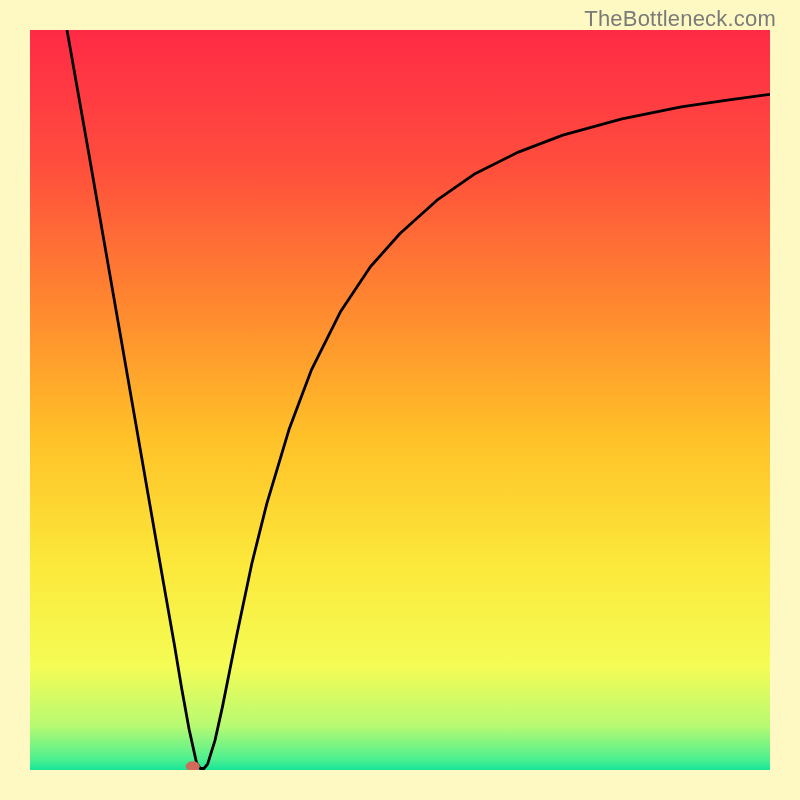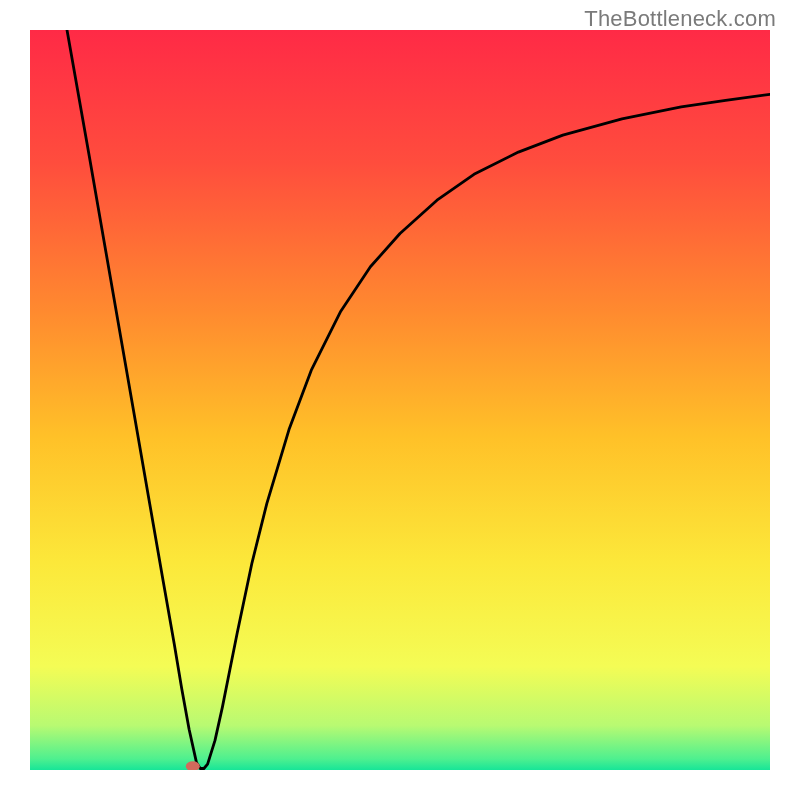--- a/index.html
+++ b/index.html
@@ -10,21 +10,21 @@
     background: #000;
     font-family: Arial, Helvetica, sans-serif;
     overflow: hidden;
   }
   .frame {
     position: absolute;
     top: 0;
     left: 0;
     width: 800px;
     height: 800px;
-    background: #ffffff;
+    background: #fef9c3;
   }
   .plot-svg {
     position: absolute;
     top: 30px;
     left: 30px;
     width: 740px;
     height: 740px;
     display: block;
   }
   .watermark {

